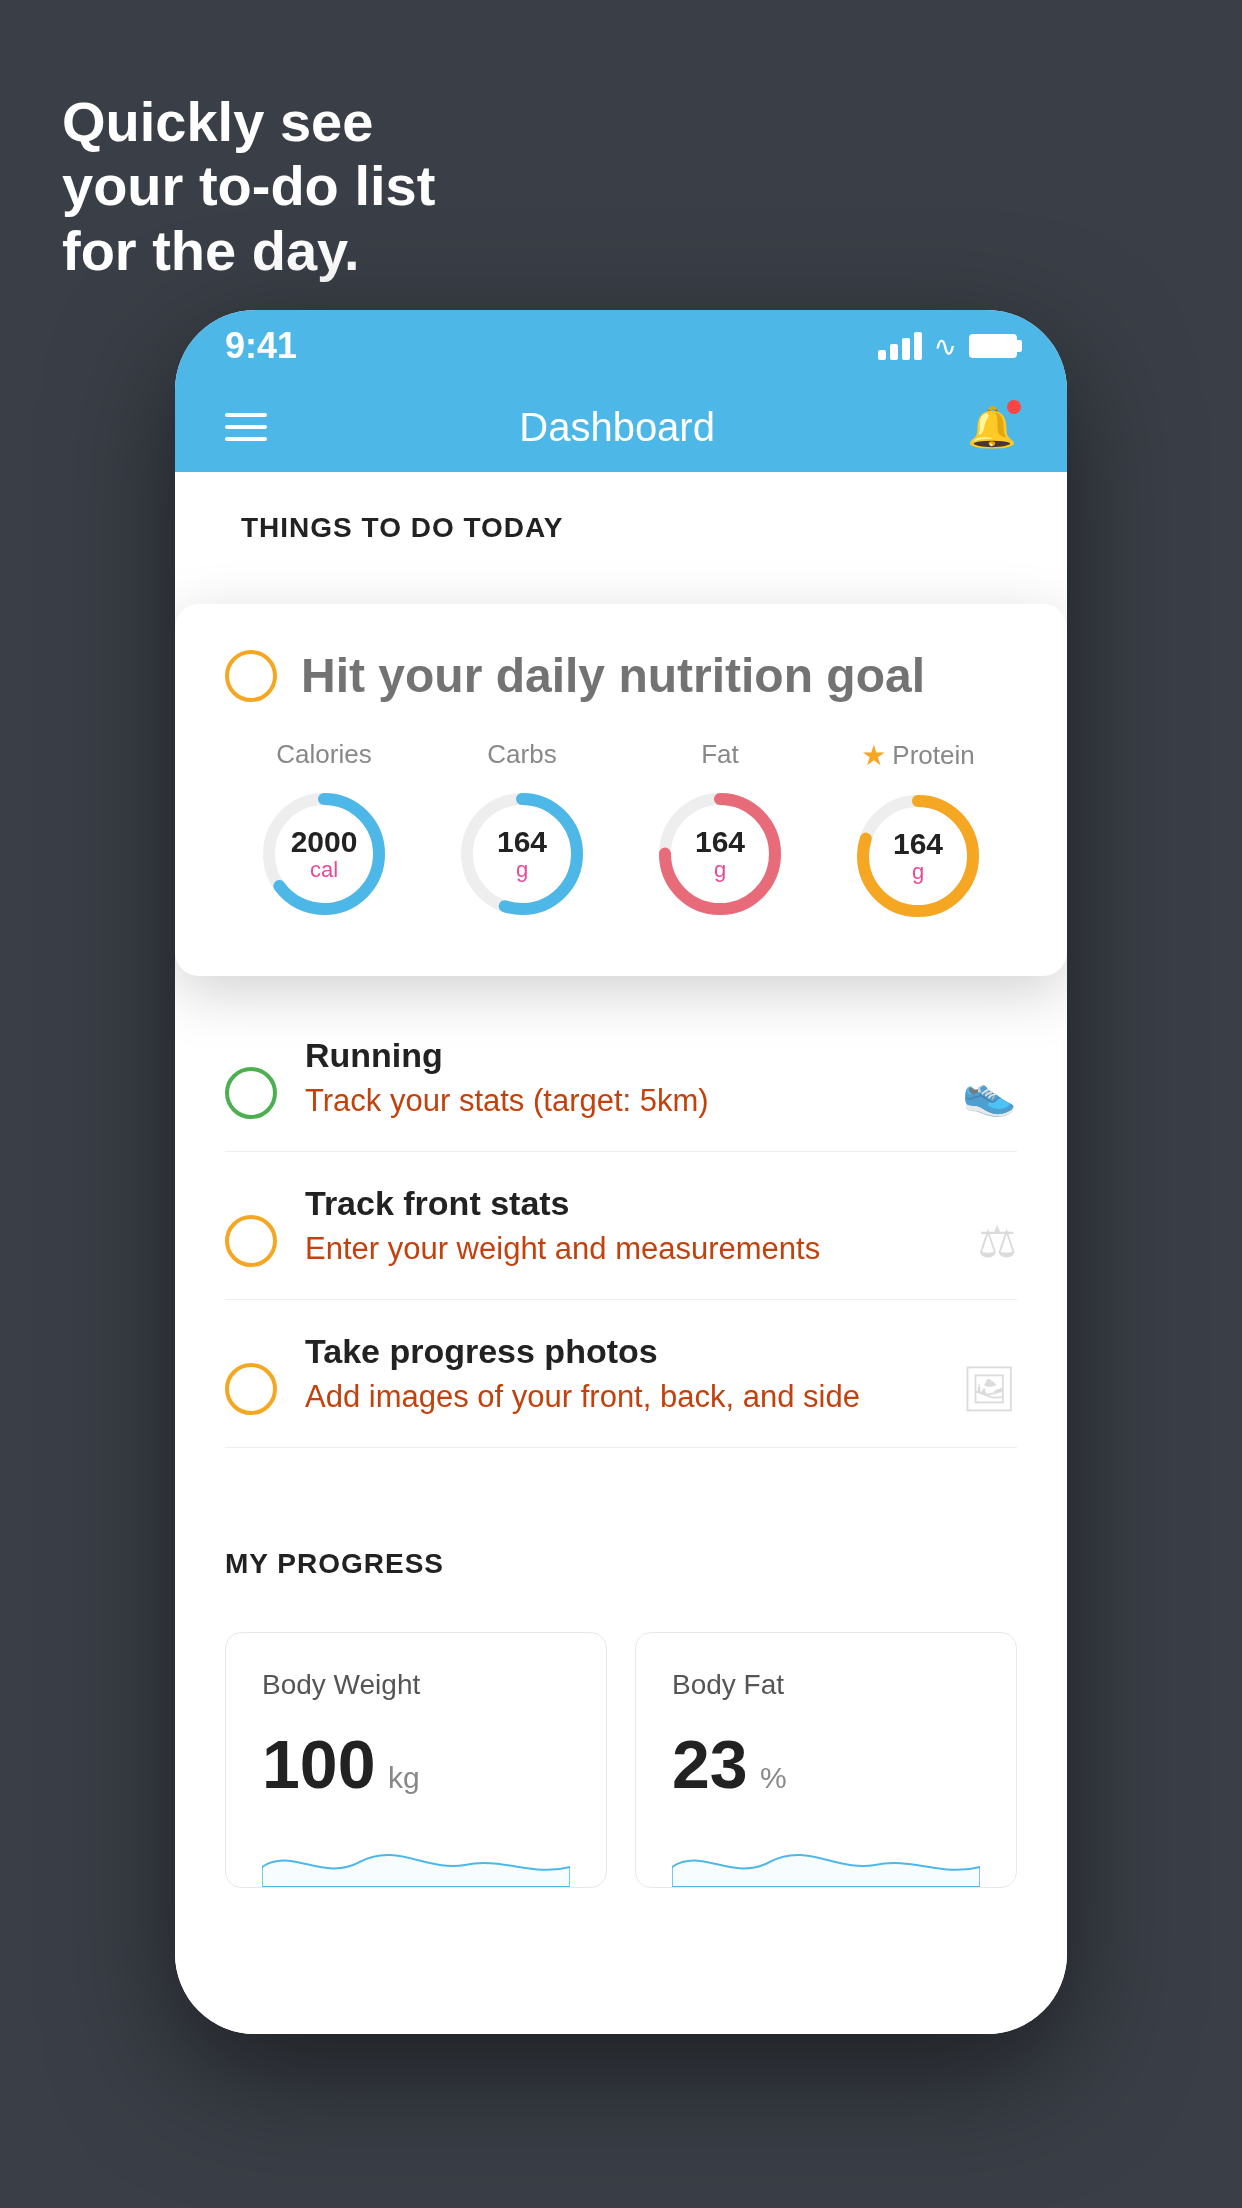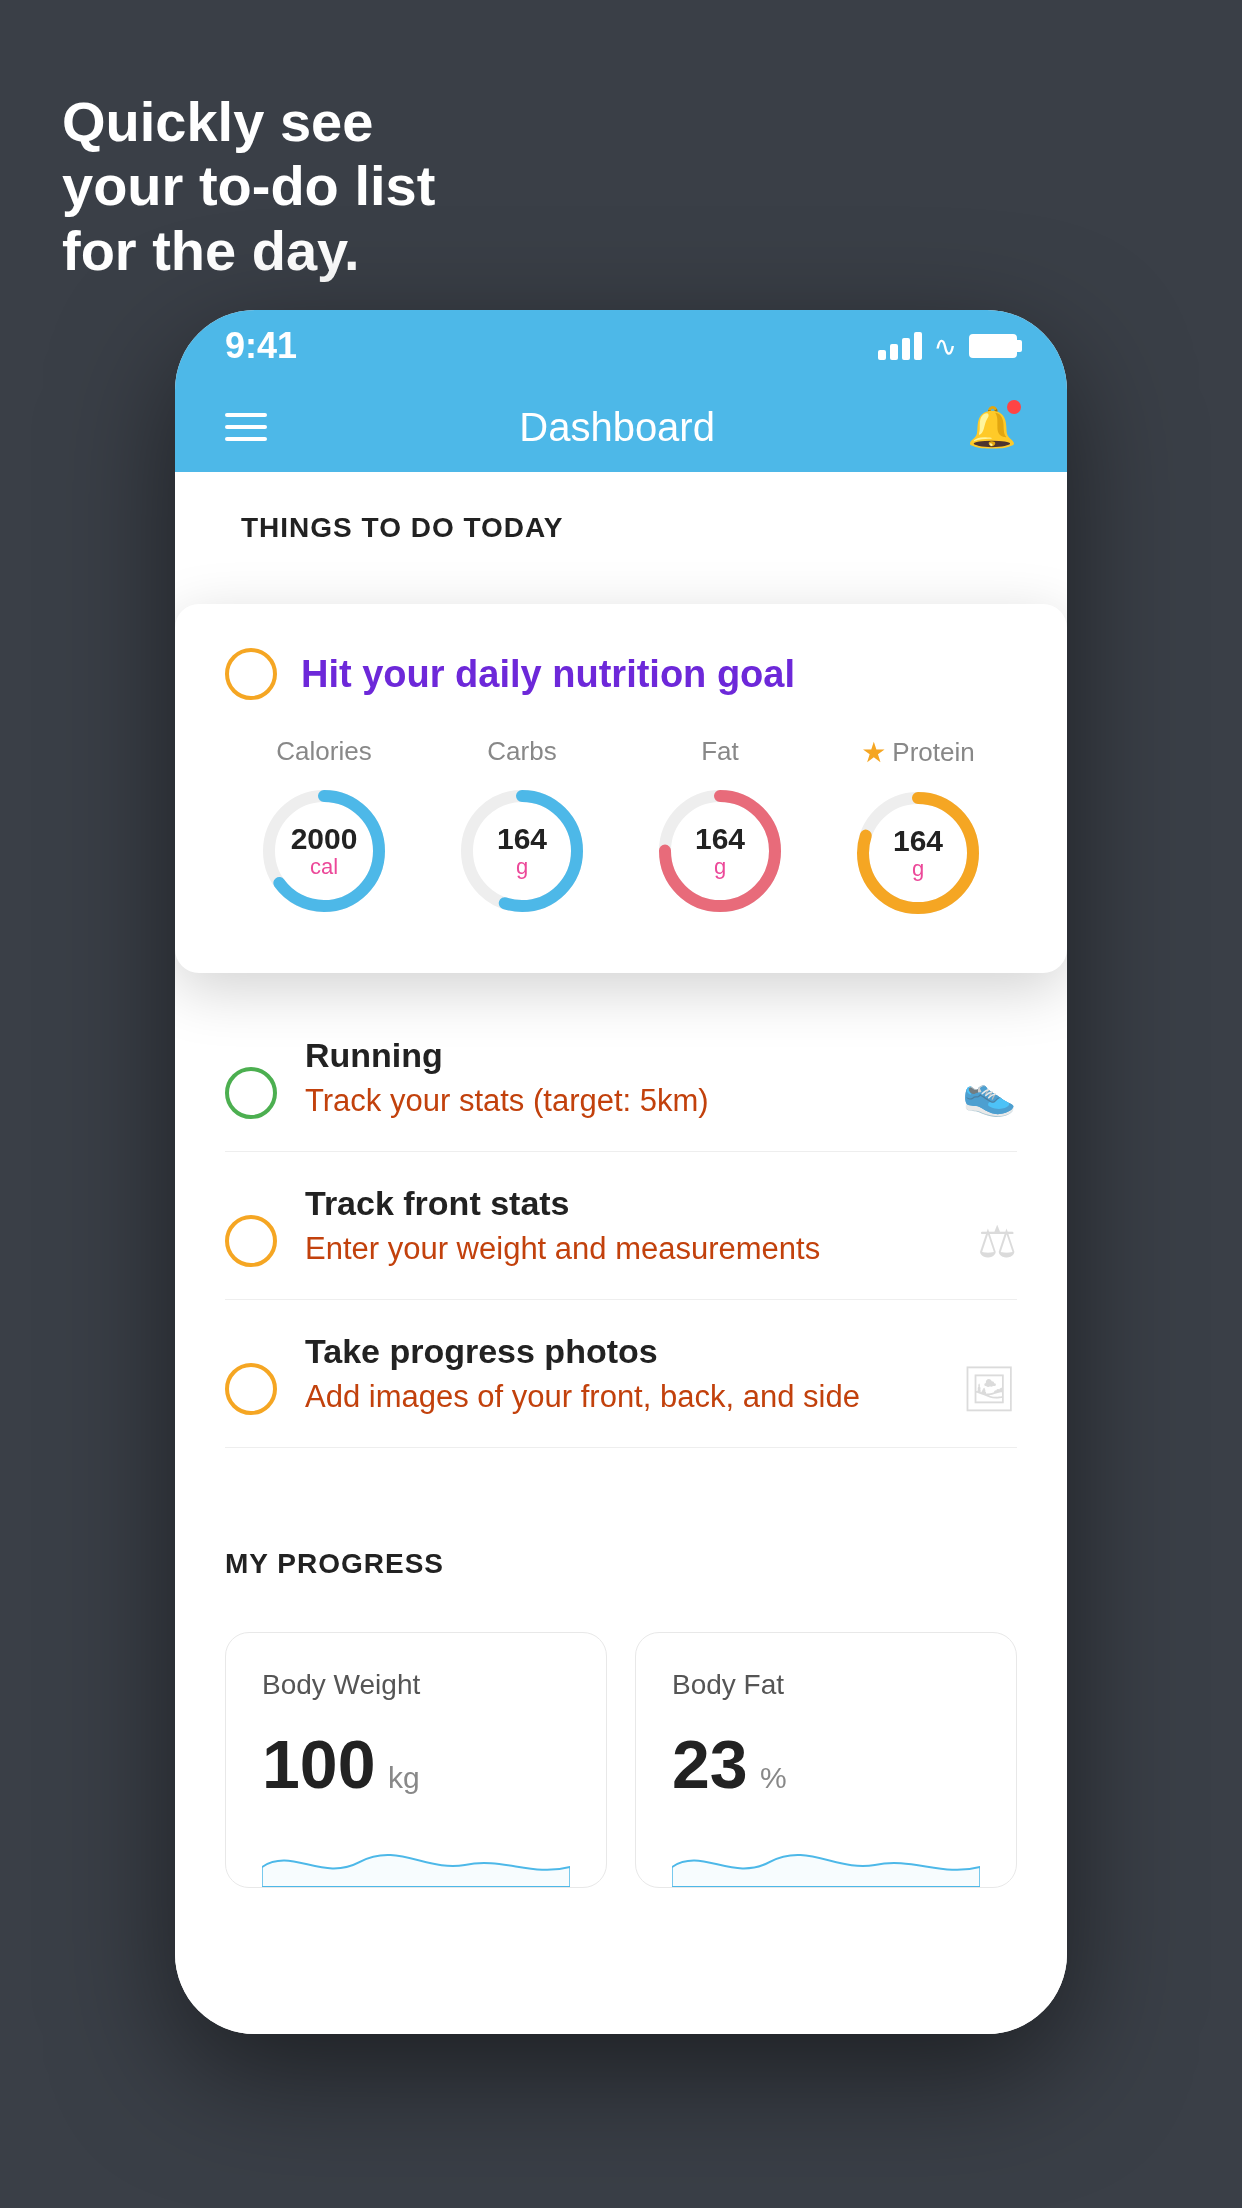--- a/index.html
+++ b/index.html
@@ -178,23 +178,23 @@
     .circle-checkbox {
       width: 52px;
       height: 52px;
       border-radius: 50%;
       border: 4px solid #f5a623;
       flex-shrink: 0;
       background: transparent;
     }
     .circle-checkbox.yellow { border-color: #f5a623; }
     .card-title {
-      font-size: 38px;
+      font-size: 48px;
       font-weight: 600;
-      color: #6d28d9;
+      color: #737373;
     }
 
     
     .nutrition-row {
       display: flex;
       justify-content: space-around;
       align-items: flex-start;
     }
     .nutrition-item {
       display: flex;
@@ -286,21 +286,21 @@
       margin-bottom: 52px;
     }
     .progress-cards {
       display: flex;
       gap: 28px;
     }
     .progress-card {
       flex: 1;
       background: #fff;
       border: 1px solid #e8e8e8;
-      border-radius: 24px;
+      border-radius: 16px;
       padding: 36px 36px 0;
       overflow: hidden;
     }
     .progress-card-title {
       font-size: 28px;
       color: #555;
       margin-bottom: 24px;
       font-weight: 500;
     }
     .progress-card-value {

